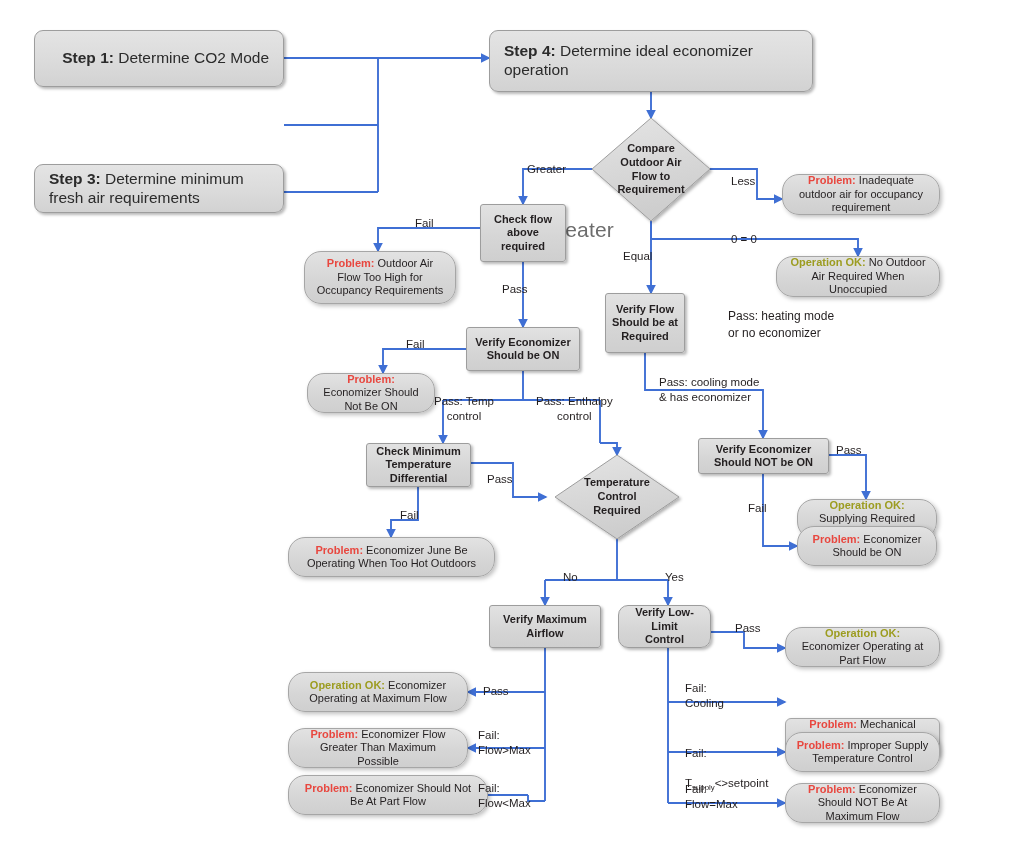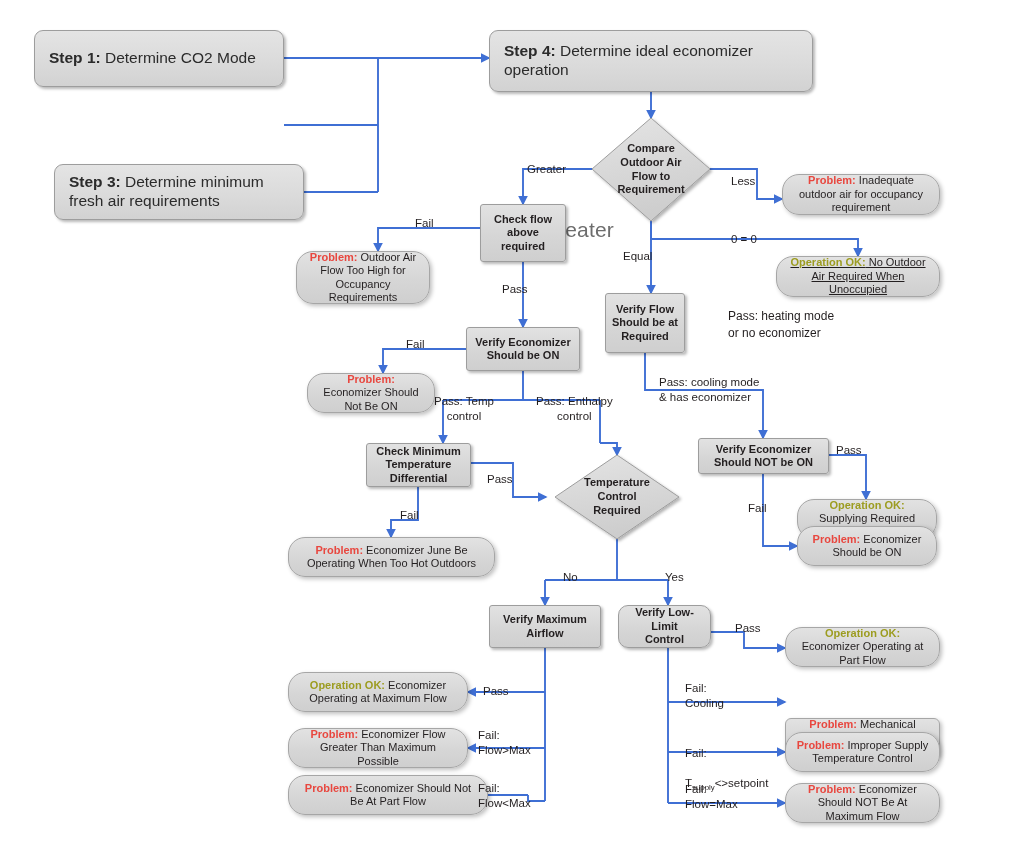--- a/index.html
+++ b/index.html
@@ -38,21 +38,21 @@
     background: linear-gradient(180deg, #e2e2e2 0%, #d6d6d6 55%, #cfcfcf 100%);
     border: 1px solid #9d9d9d;
     box-shadow: 2px 2px 3px rgba(0,0,0,0.28);
     line-height: 1.22;
   }
 
   
   .step-box {
     border-radius: 9px;
     font-size: 15.5px;
-    justify-content: flex-start;
+    justify-content: flex-end;
     text-align: left;
     padding: 0 14px;
     color: #2b2b2b;
     background: linear-gradient(180deg, #e4e4e4 0%, #dadada 60%, #d2d2d2 100%);
   }
   .step-box b { font-weight: bold; }
 
   
   .proc-box {
     border-radius: 3px;
@@ -203,21 +203,21 @@
 
   <div class="artifact-text" style="left:558px; top:218px;">reater</div>
 
   <div class="node step-box" style="left:34px; top:30px; width:250px; height:57px;">
     <span>
       <b>Step 1:</b><span> Determine CO2 Mode</span>
     </span>
   </div>
 
 
-  <div class="node step-box" style="left:34px; top:164px; width:250px; height:56px;margin-left:20px;">
+  <div class="node step-box" style="left:34px; top:164px; width:250px; height:49px;">
     <span>
       <b>Step 3:</b><span> Determine minimum fresh air requirements</span>
     </span>
   </div>
 
   <div class="node step-box" style="left:489px; top:30px; width:324px; height:62px;">
     <span>
       <b>Step 4:</b><span> Determine ideal economizer operation</span>
     </span>
   </div>
@@ -257,27 +257,27 @@
 
   <div class="node proc-box" style="left:618px; top:605px; width:93px; height:43px; white-space:pre-line;border-radius:10px;">Verify Low-Limit
 Control</div>
 
   <div class="node pill-box" style="left:782px; top:174px; width:158px; height:41px;text-align:center;">
     <span>
       <span class="tag-problem">Problem:</span><span> Inadequate outdoor air for occupancy requirement</span>
     </span>
   </div>
 
-  <div class="node pill-box" style="left:776px; top:256px; width:164px; height:41px;text-decoration:underline;">
+  <div class="node pill-box" style="left:776px; top:256px; width:164px; height:41px;">
     <span>
       <span class="tag-ok">Operation OK:</span><span> No Outdoor Air Required When Unoccupied</span>
     </span>
   </div>
 
-  <div class="node pill-box" style="left:296px; top:251px; width:134px; height:53px;">
+  <div class="node pill-box" style="left:304px; top:251px; width:152px; height:53px;">
     <span>
       <span class="tag-problem">Problem:</span><span> Outdoor Air Flow Too High for Occupancy Requirements</span>
     </span>
   </div>
 
   <div class="node pill-box" style="left:307px; top:373px; width:128px; height:40px;">
     <span>
       <span class="tag-problem">Problem:</span><span> Economizer Should Not Be ON</span>
     </span>
   </div>

